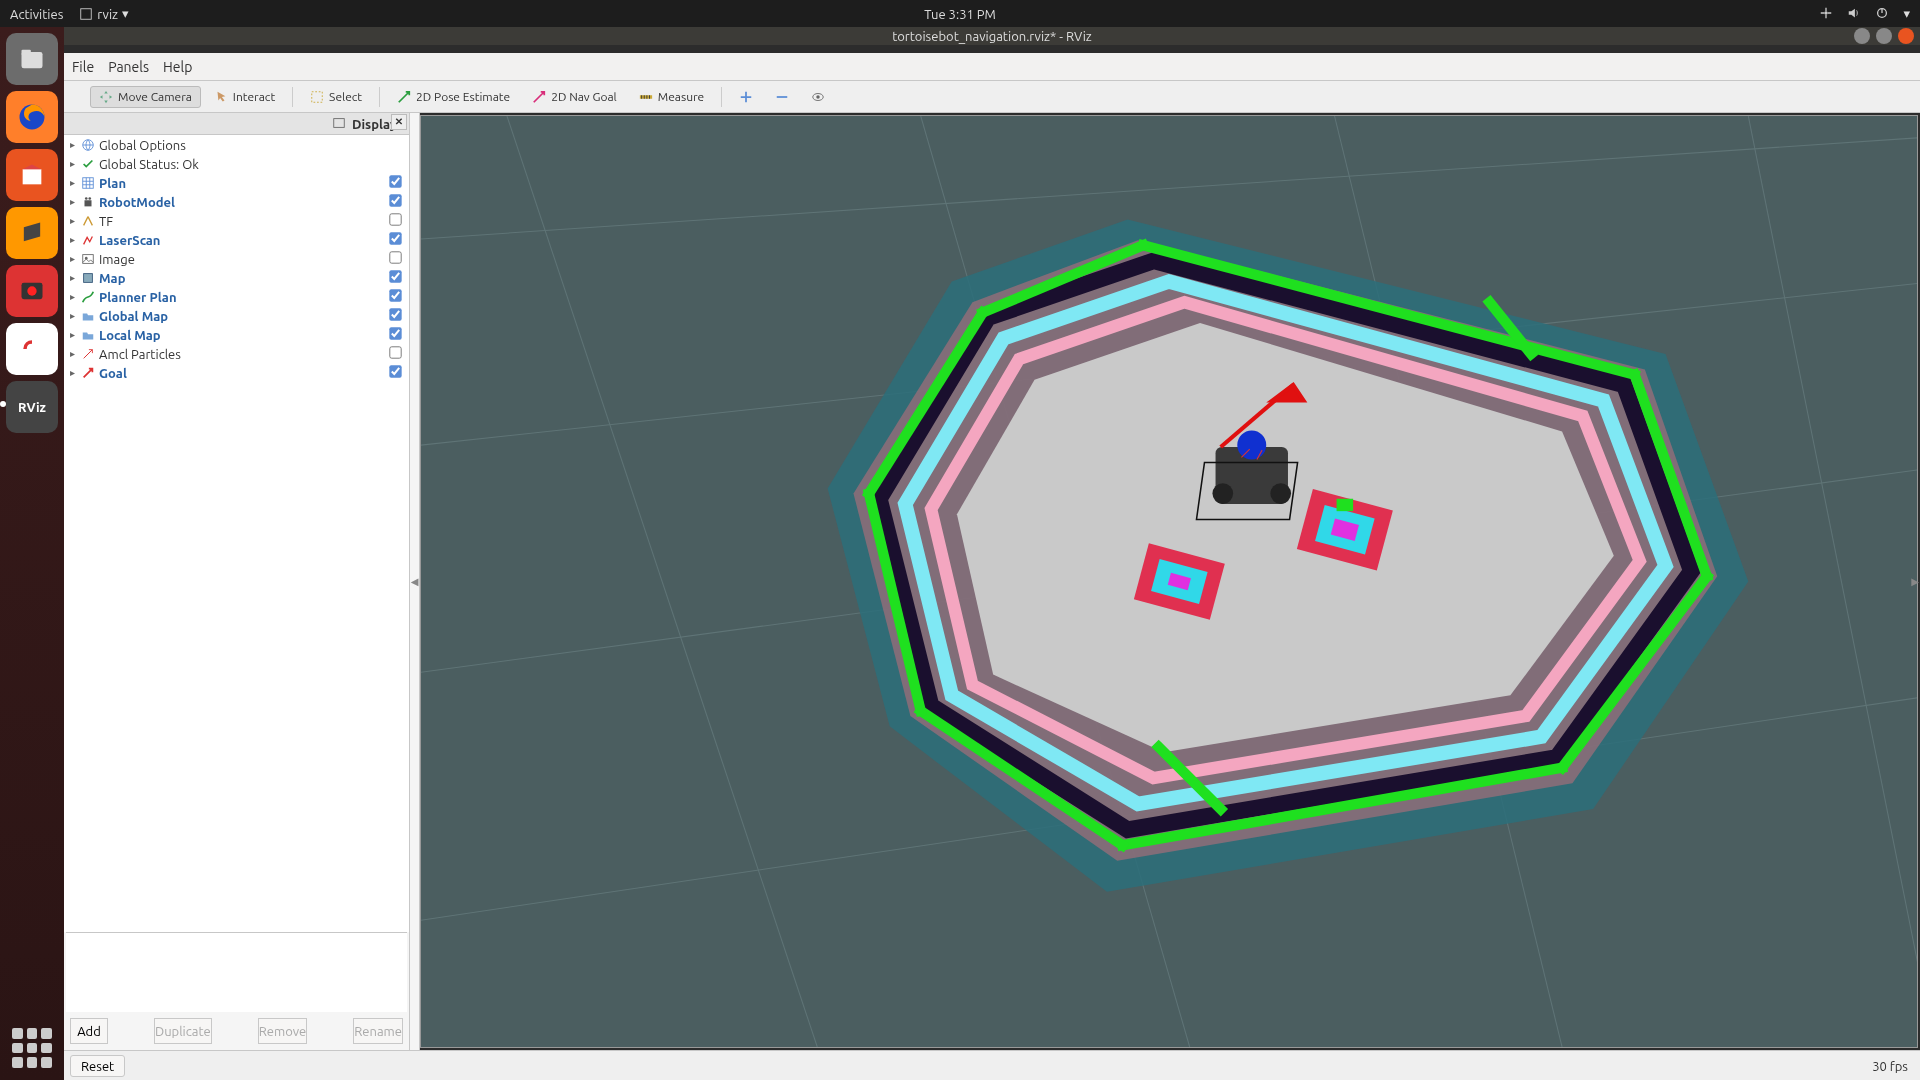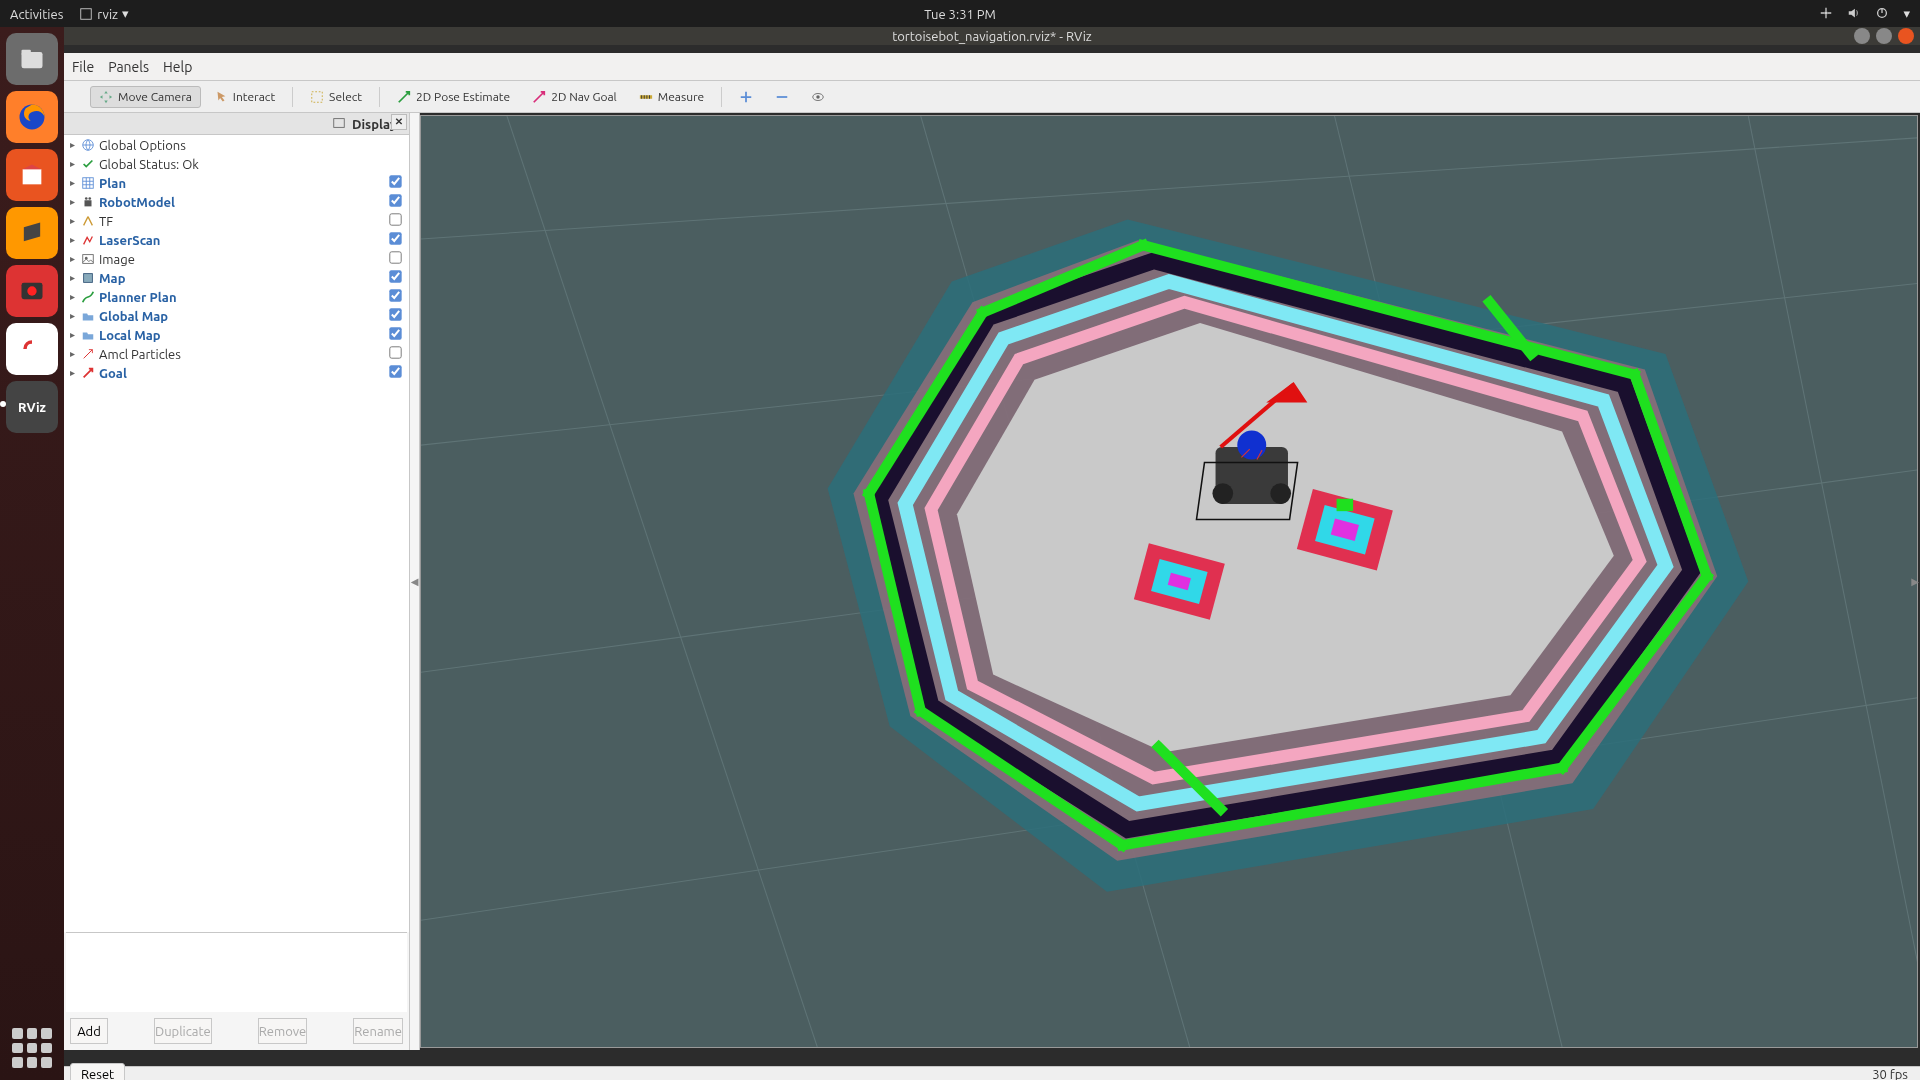--- a/index.html
+++ b/index.html
@@ -62,21 +62,21 @@
 .panel-buttons { display: flex; gap: 6px; padding: 6px; }
 .panel-buttons button { flex: 1; height: 26px; font-size: 13px; background: #f7f6f5; border: 1px solid #c8c8c8; border-radius: 0; }
 .panel-buttons button:disabled { color: #aaa; margin-left: 40px; }
 
 .splitter { width: 10px; background: #f5f5f5; display: flex; align-items: center; justify-content: center; color: #888; font-size: 10px; border-right: 1px solid #c7c7c7;}
 
 .viewport { flex: 1; background: #4b5e60; position: relative; border: 1px solid #999; margin: 2px 2px 2px 0; overflow: hidden;}
 .viewport svg { width: 100%; height: 100%; }
 
 
-.statusbar { position: absolute; left: 64px; right: 0; bottom: 0; height: 14px; background: #efefef; border-top: 1px solid #c7c7c7; display: flex; align-items: center; padding: 0 6px; font-size: 13px; z-index: 70; }
+.statusbar { position: absolute; left: 64px; right: 0; bottom: 0; height: 30px; background: #efefef; border-top: 1px solid #c7c7c7; display: flex; align-items: center; padding: 0 6px; font-size: 13px; z-index: 70; }
 .statusbar button { height: 22px; padding: 0 10px; font-size: 13px; background: #f7f6f5; border: 1px solid #c8c8c8; border-radius: 3px; }
 .fps { margin-left: auto; padding-right: 6px; color: #333; }
 
 .right-splitter { position: absolute; right: -1px; top: 113px; bottom: 30px; width: 12px; display:flex; align-items:center; justify-content:center; color:#888; font-size:10px; z-index:75;}
 </style>
 </head>
 <body>
 
 <div class="topbar">
   <div class="topbar-left">

